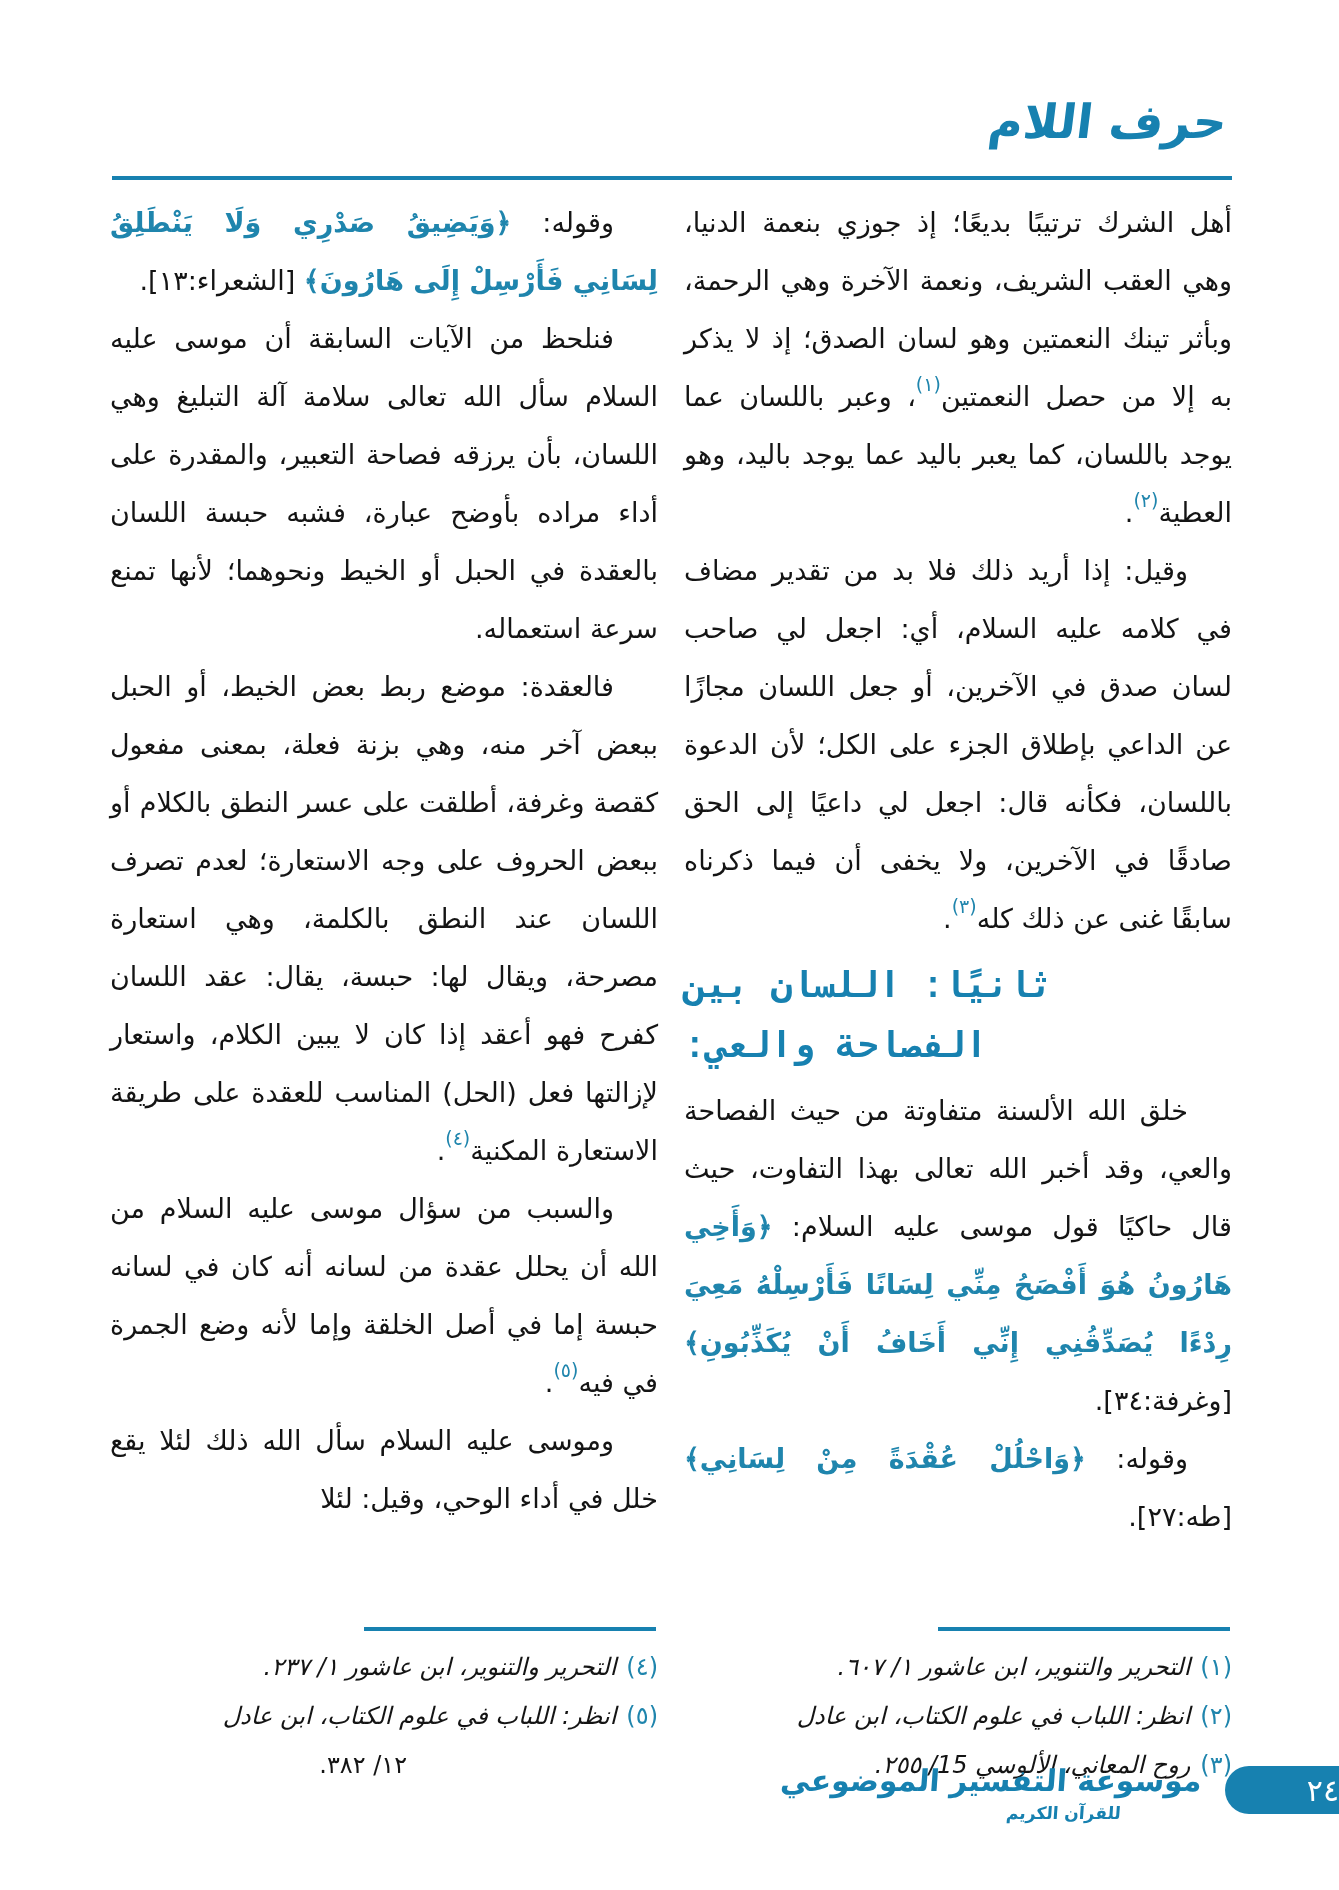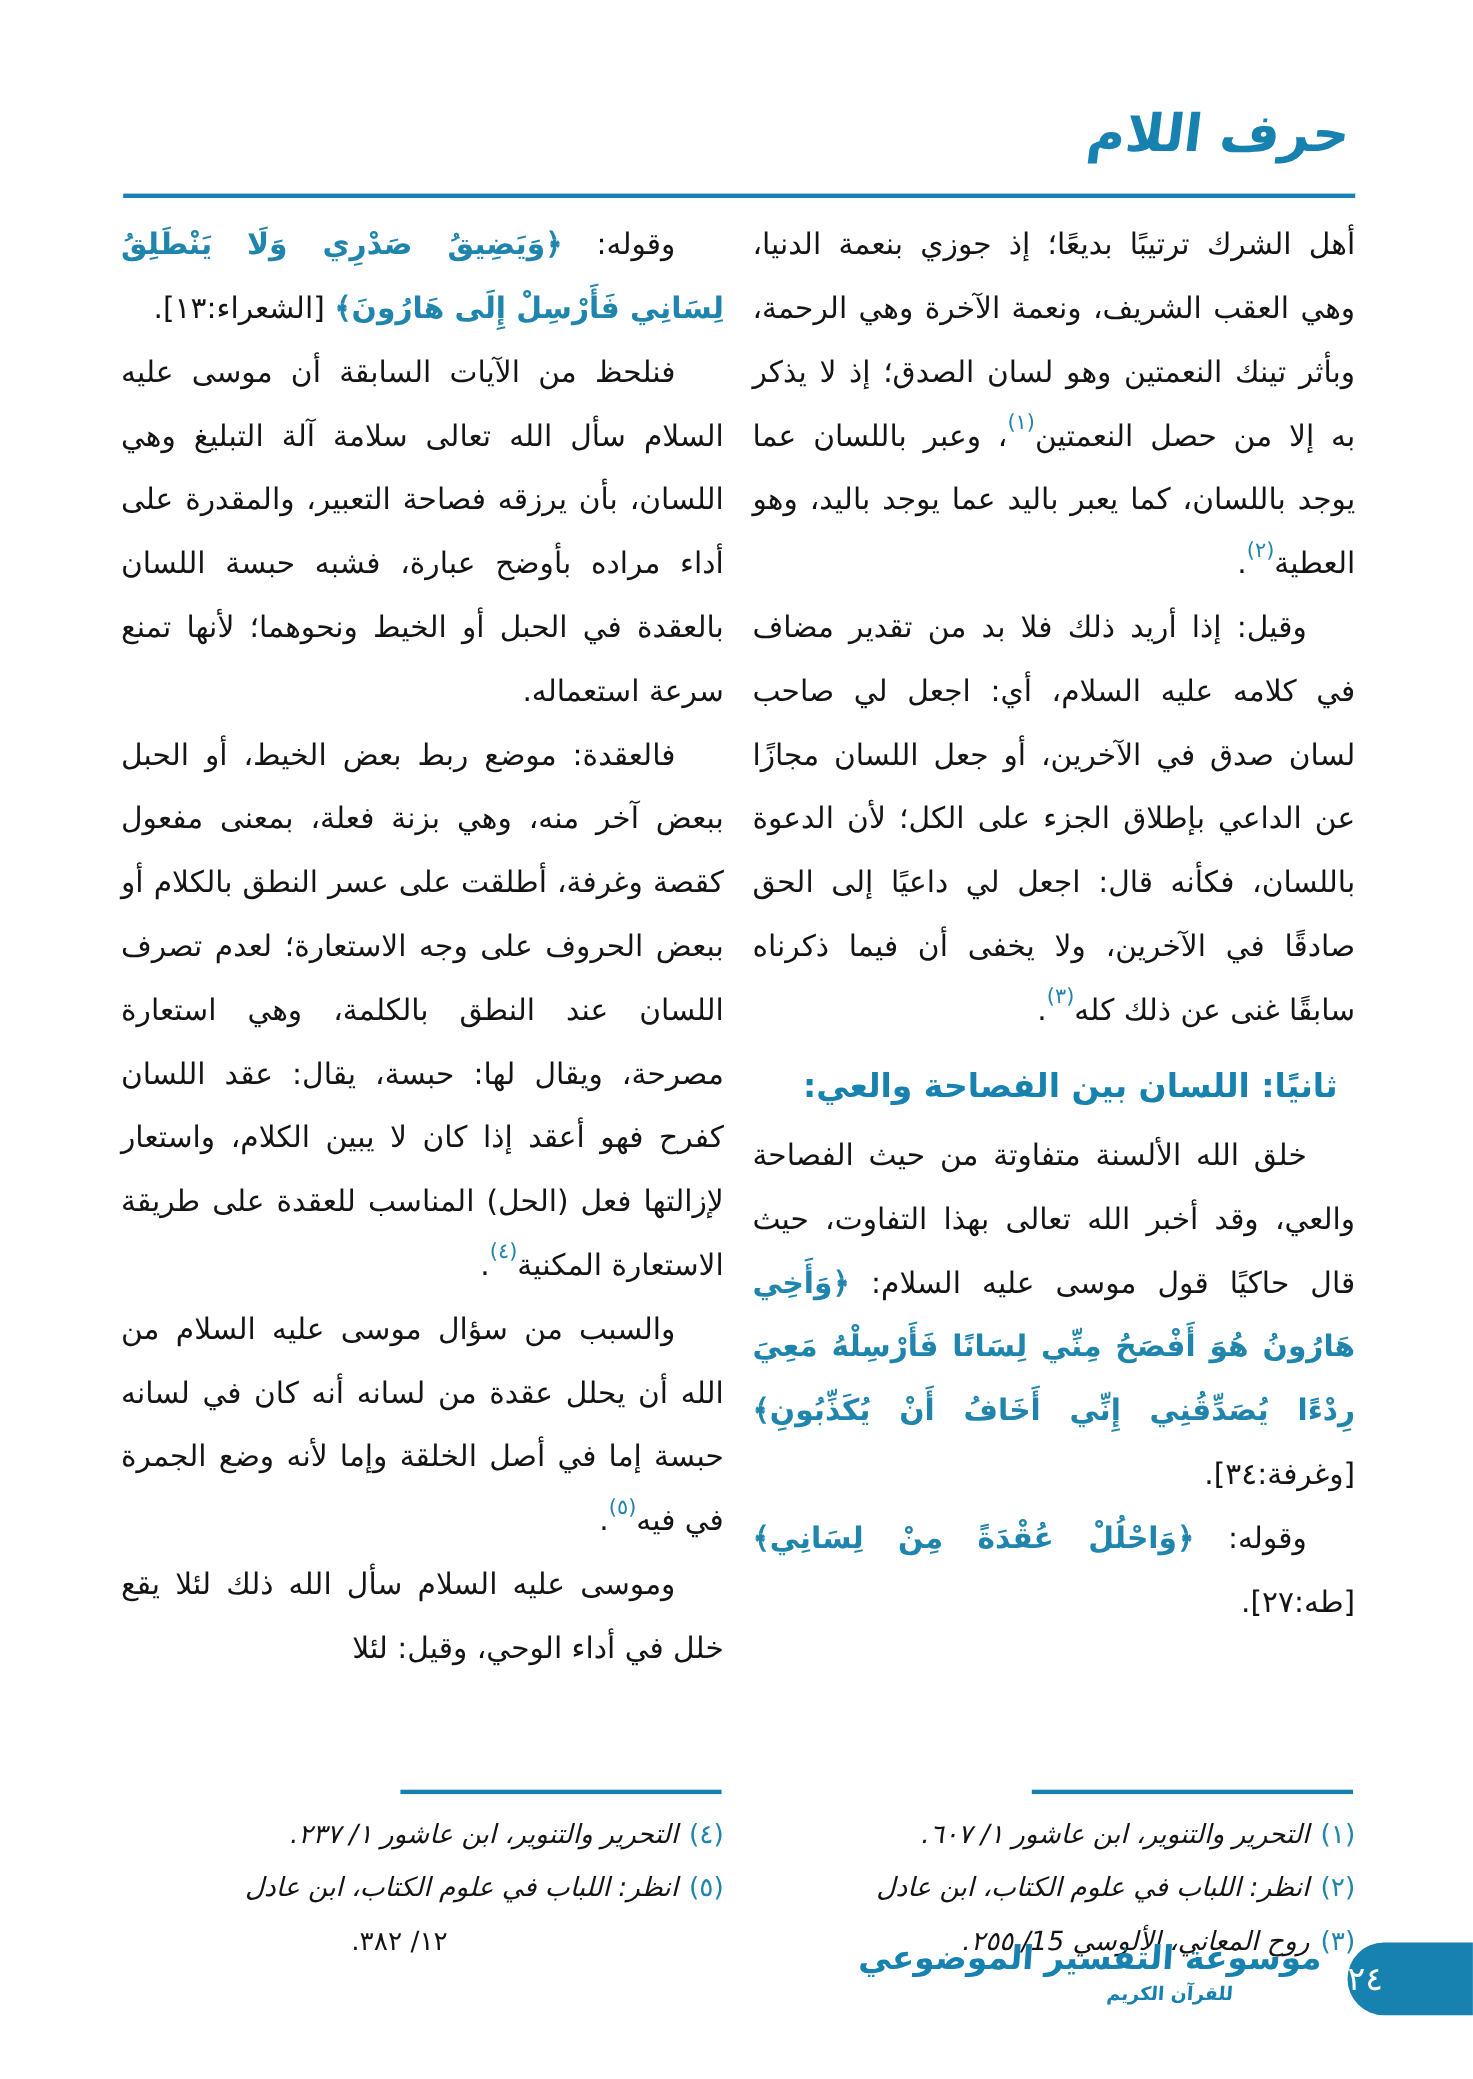--- a/index.html
+++ b/index.html
@@ -38,23 +38,23 @@
   .column{flex:1 1 0;display:flex;flex-direction:column;min-width:0;}
   .col-content{}
 
   .par{
     margin:0;color:var(--ink);
     font-size:27px;line-height:58px;
     text-align:justify;text-indent:44px;
   }
   .par.opening{text-indent:0;}
   .par.heading{
-    color:var(--accent);font-weight:bold;font-size:30px;
+    color:var(--accent);font-weight:bold;font-size:36px;
     text-indent:16px;line-height:60px;
-    margin:10px 0 4px 0;text-align:right;
+    margin:10px 0 4px 0;text-align:left;font-family:Liberation Mono, monospace;
   }
   .run-text{color:inherit;}
   .run-verse{color:var(--verse);font-weight:bold;}
   .run-ref{
     color:var(--verse);font-size:19px;vertical-align:15px;
     font-weight:normal;line-height:0;
   }
   .run-source{color:var(--ink);}
 
   
@@ -74,24 +74,24 @@
 
   
   .footer-logo{
     position:absolute;top:1760px;right:138px;width:272px;
     text-align:center;color:var(--accent);
     transform:skewX(-4deg);
   }
   .logo-line1{font-size:30px;font-weight:bold;line-height:42px;white-space:nowrap;}
   .logo-line2{font-size:17px;font-weight:bold;line-height:22px;}
   .page-badge{
-    position:absolute;top:1766px;right:0;width:114px;height:66px;
+    position:absolute;top:1766px;right:0;width:114px;height:48px;
     background:var(--accent);
     border-top-left-radius:33px;border-bottom-left-radius:33px;
-    display:flex;align-items:center;justify-content:flex-end;
+    display:flex;align-items:center;justify-content:flex-start;
   }
   .page-badge span{color:#fff;font-size:30px;letter-spacing:4px;}
 </style>
 </head>
 <body>
 
 <div class="page">
 
   <div class="header-title">حرف اللام</div>
   <div class="header-rule"></div>

